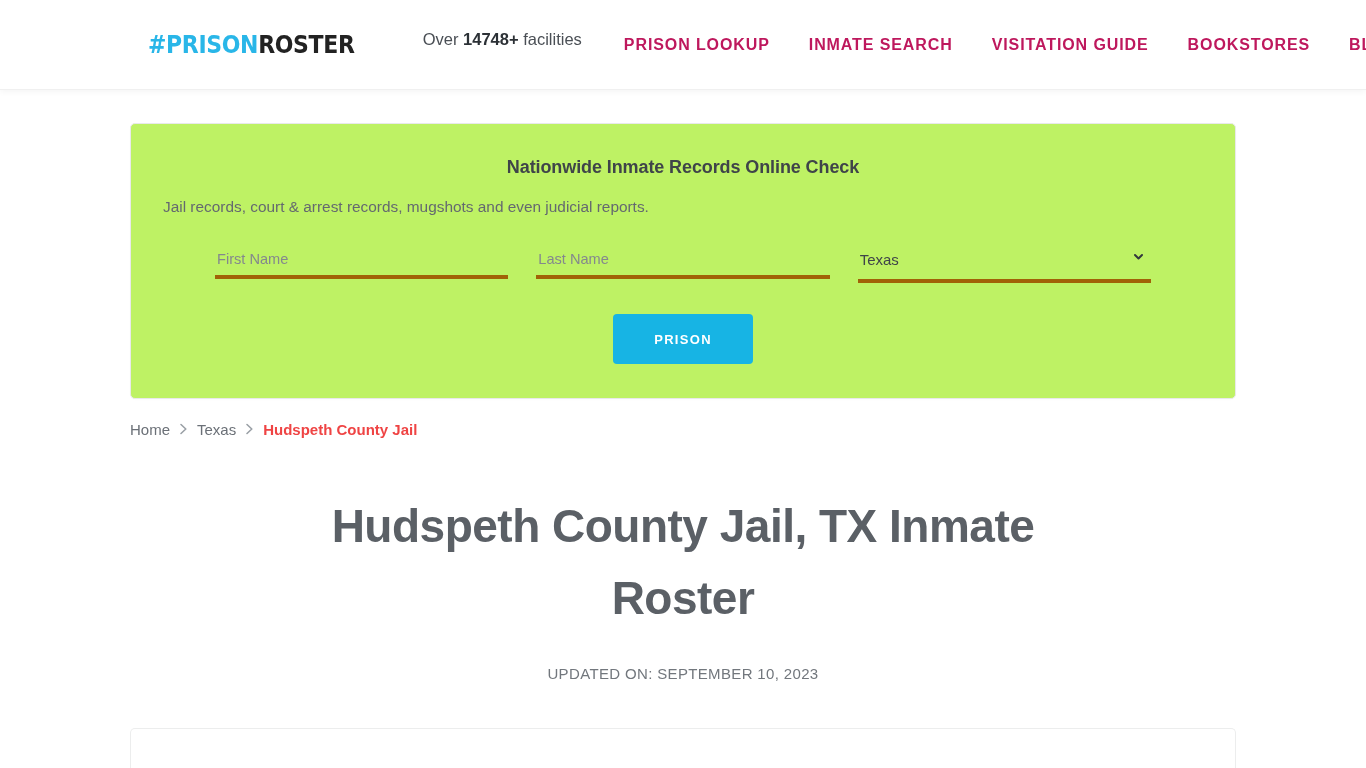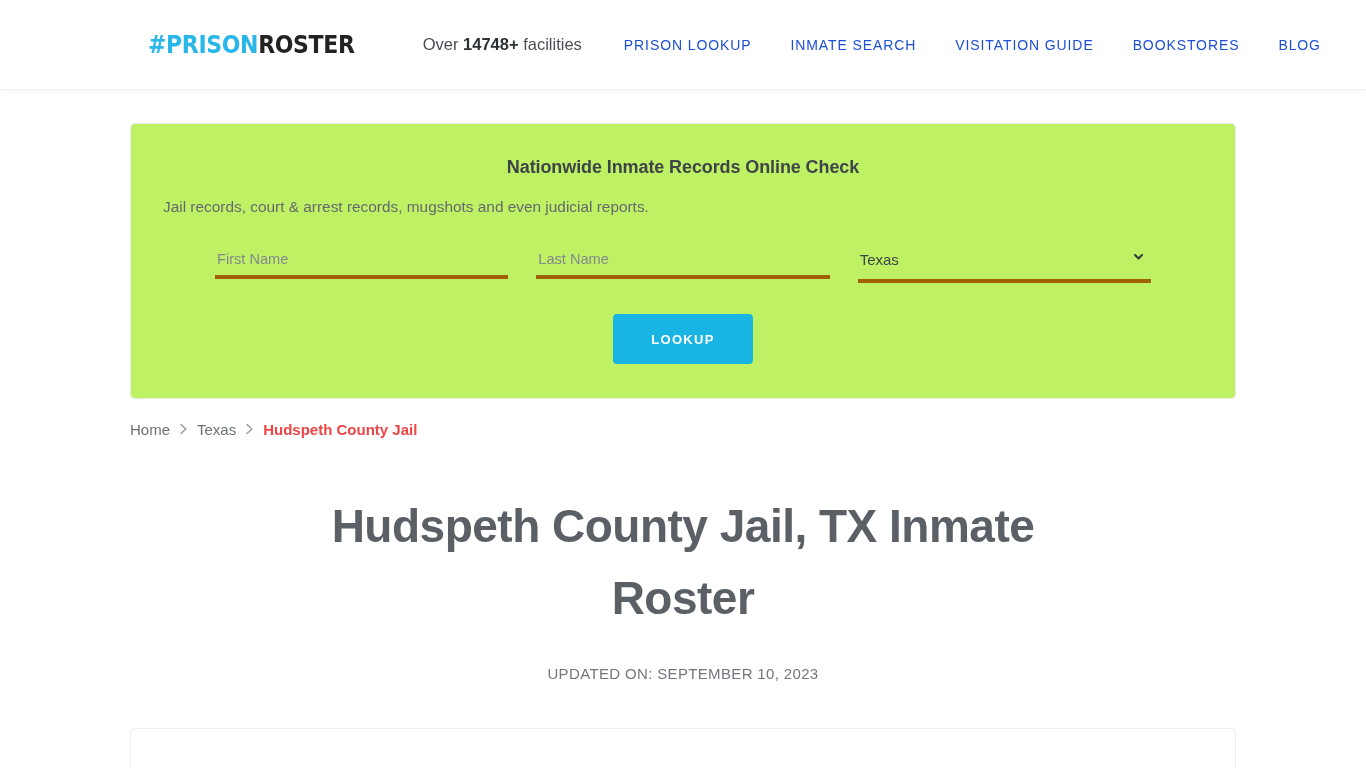--- a/index.html
+++ b/index.html
@@ -23,21 +23,20 @@
     box-shadow: 0 2px 6px rgba(0,0,0,0.045);
     display: flex;
     align-items: center;
     z-index: 20;
   }
   .header-inner {
     width: 1158px;
     padding-left: 148px;
     padding-right: 110px;
     display: flex;
-    align-items: center;
   }
   .logo {
     font-size: 25px;
     font-weight: 700;
     letter-spacing: -0.4px;
     white-space: nowrap;
     font-family: "DejaVu Sans", sans-serif;
     transform: scaleX(0.88);
     transform-origin: left center;
     text-decoration: none;
@@ -53,24 +52,24 @@
   }
   .facility-count b { color: #2c3136; font-weight: 700; }
 
   .main-nav {
     margin-left: 42px;
     display: flex;
     align-items: center;
     gap: 39px;
   }
   .nav-link {
-    font-size: 14px;
+    font-size: 16px;
     letter-spacing: 0.9px;
-    font-weight: 400;
-    color: #1d4ed8;
+    font-weight: 700;
+    color: #be185d;
     text-transform: uppercase;
     text-decoration: none;
     white-space: nowrap;
     cursor: pointer;
   }
 
   
   .page {
     width: 1366px;
     padding: 0 130px;
@@ -279,21 +278,21 @@
         <span class="select-caret">
           <svg width="13" height="13" viewBox="0 0 13 13" aria-hidden="true">
             <path d="M3 5 L6.5 8.5 L10 5" fill="none" stroke="#33383d" stroke-width="2" stroke-linecap="round" stroke-linejoin="round"></path>
           </svg>
         </span>
       </div>
 
     </div>
 
     <div class="search-btn-row">
-      <button class="search-btn">LOOKUP</button>
+      <button class="search-btn">PRISON</button>
     </div>
   </section>
 
   <nav class="breadcrumb">
     <a class="crumb-link" href="#">Home</a>
     <span class="crumb-sep">
       <svg width="9" height="12" viewBox="0 0 9 12" aria-hidden="true">
         <path d="M2 1.5 L6.8 6 L2 10.5" fill="none" stroke="#9aa0a6" stroke-width="1.6" stroke-linecap="round" stroke-linejoin="round"></path>
       </svg>
     </span>

